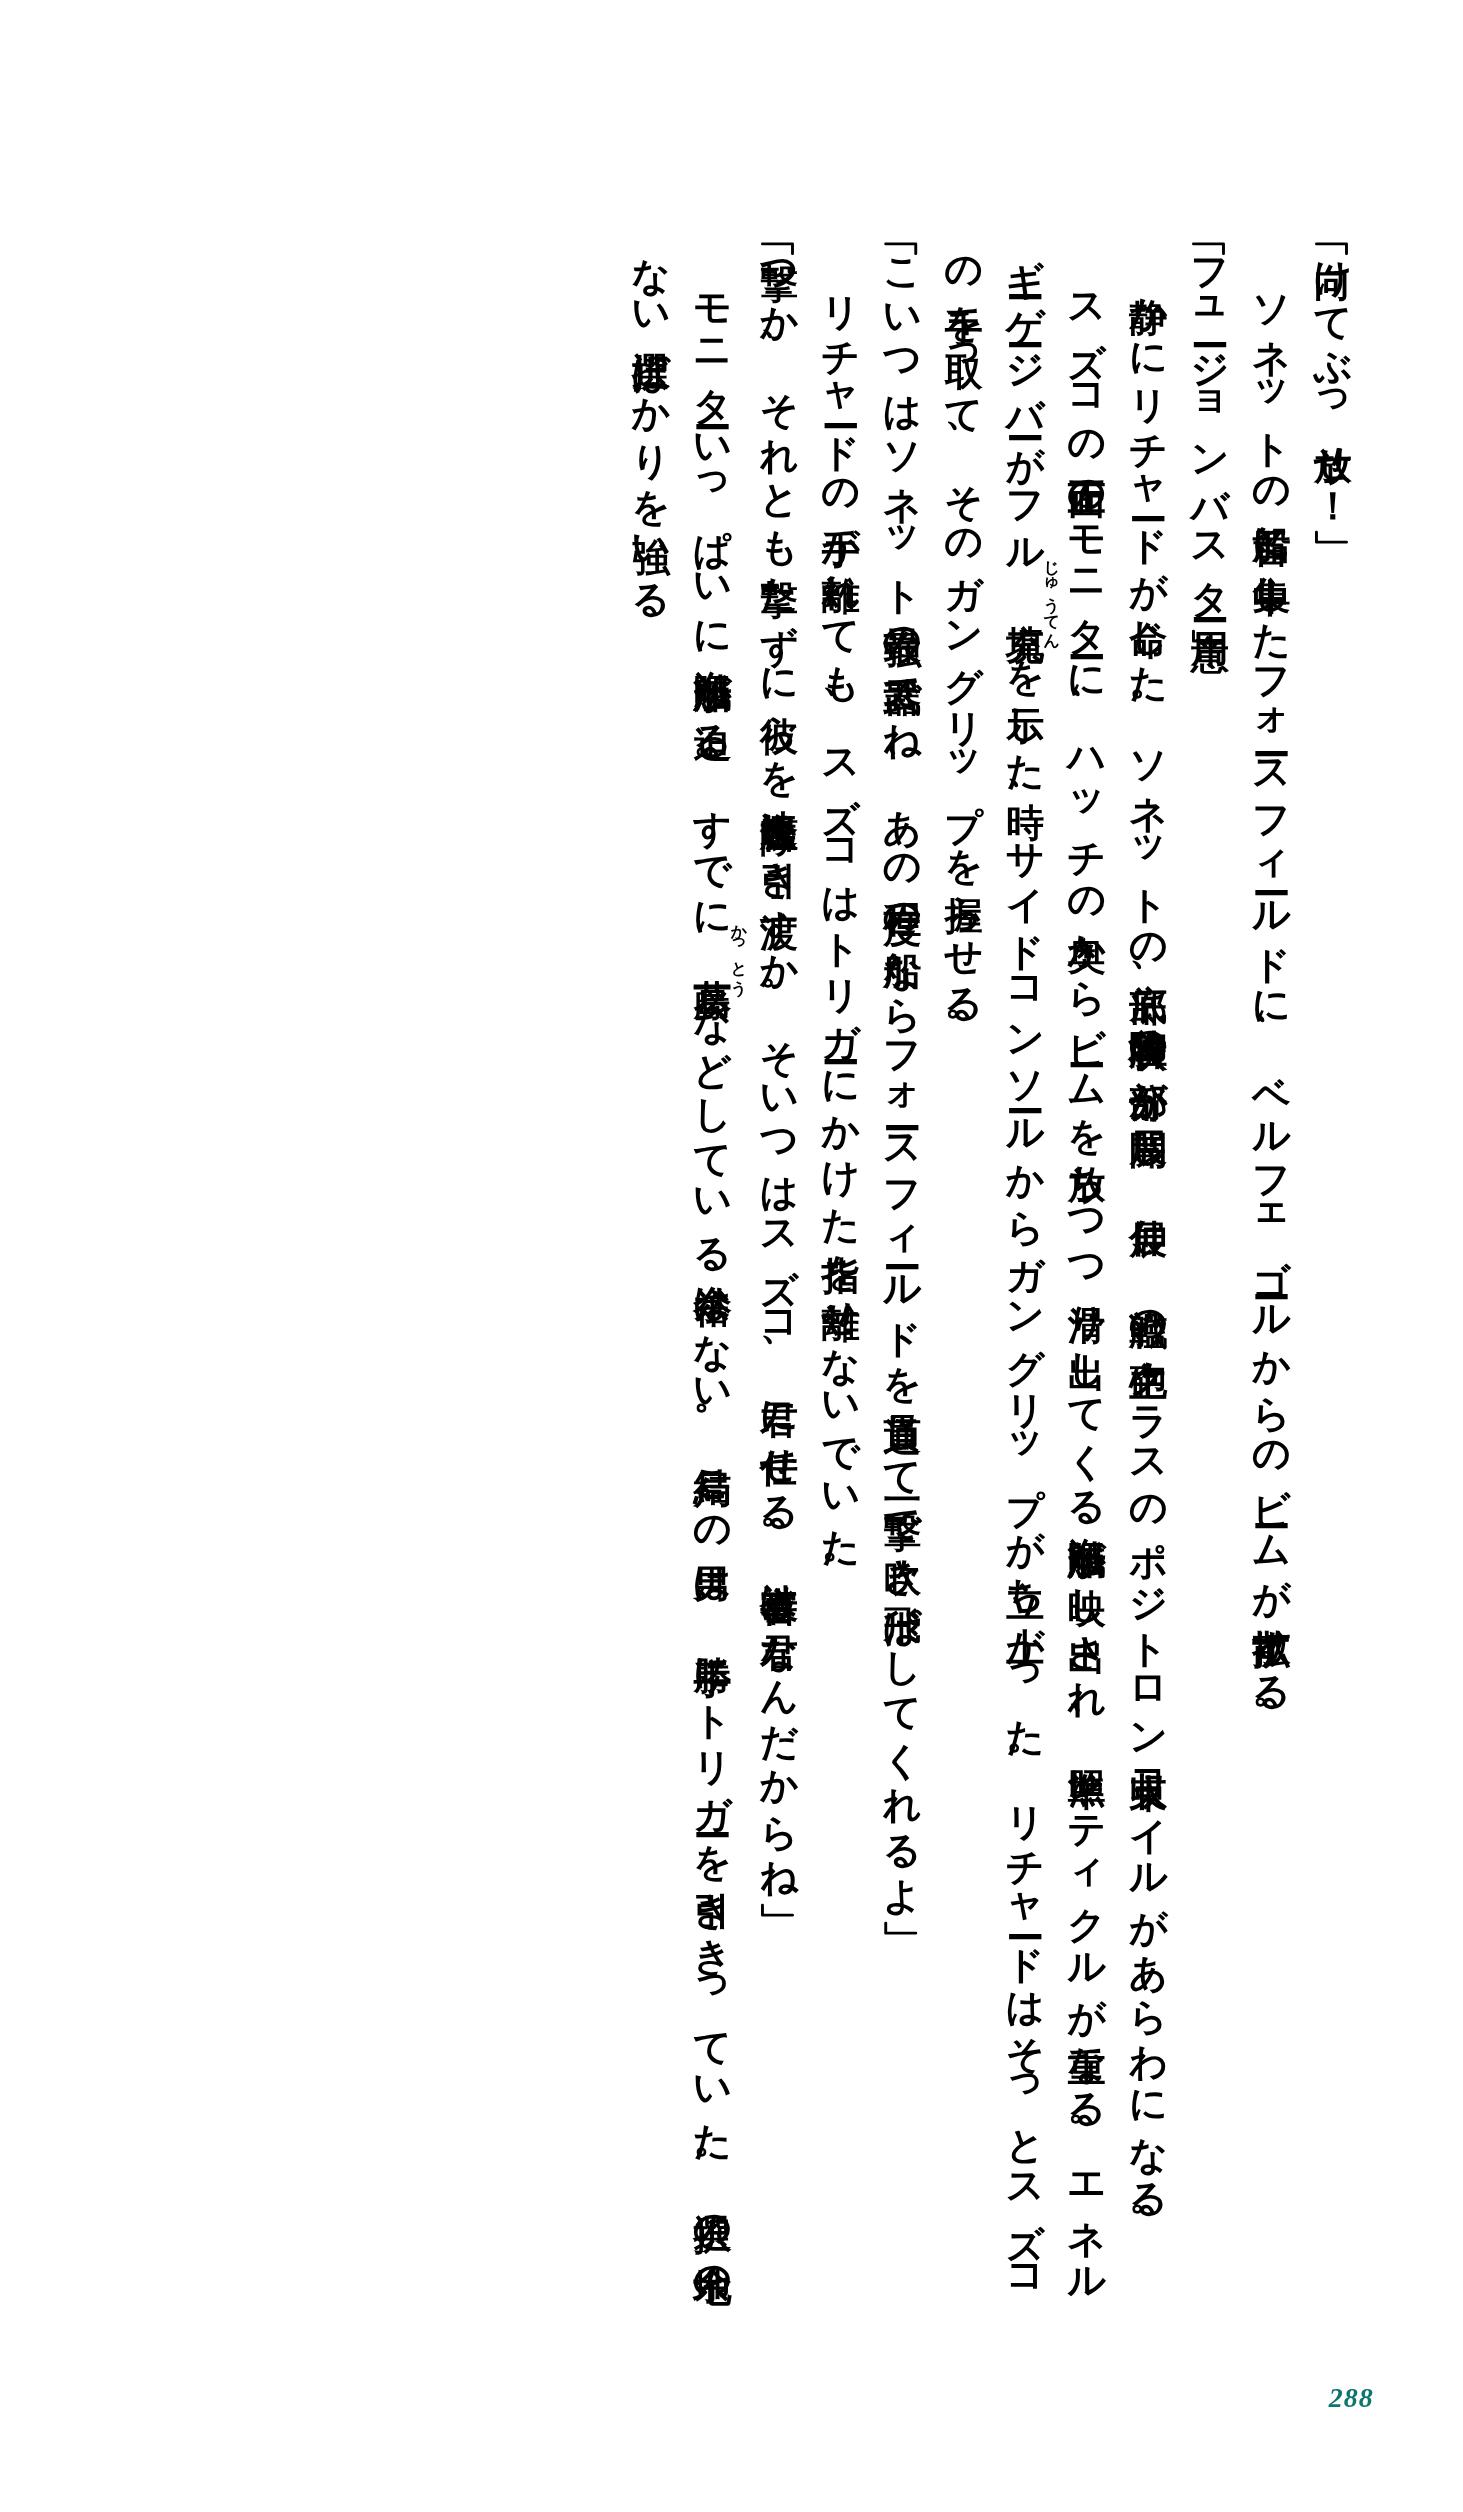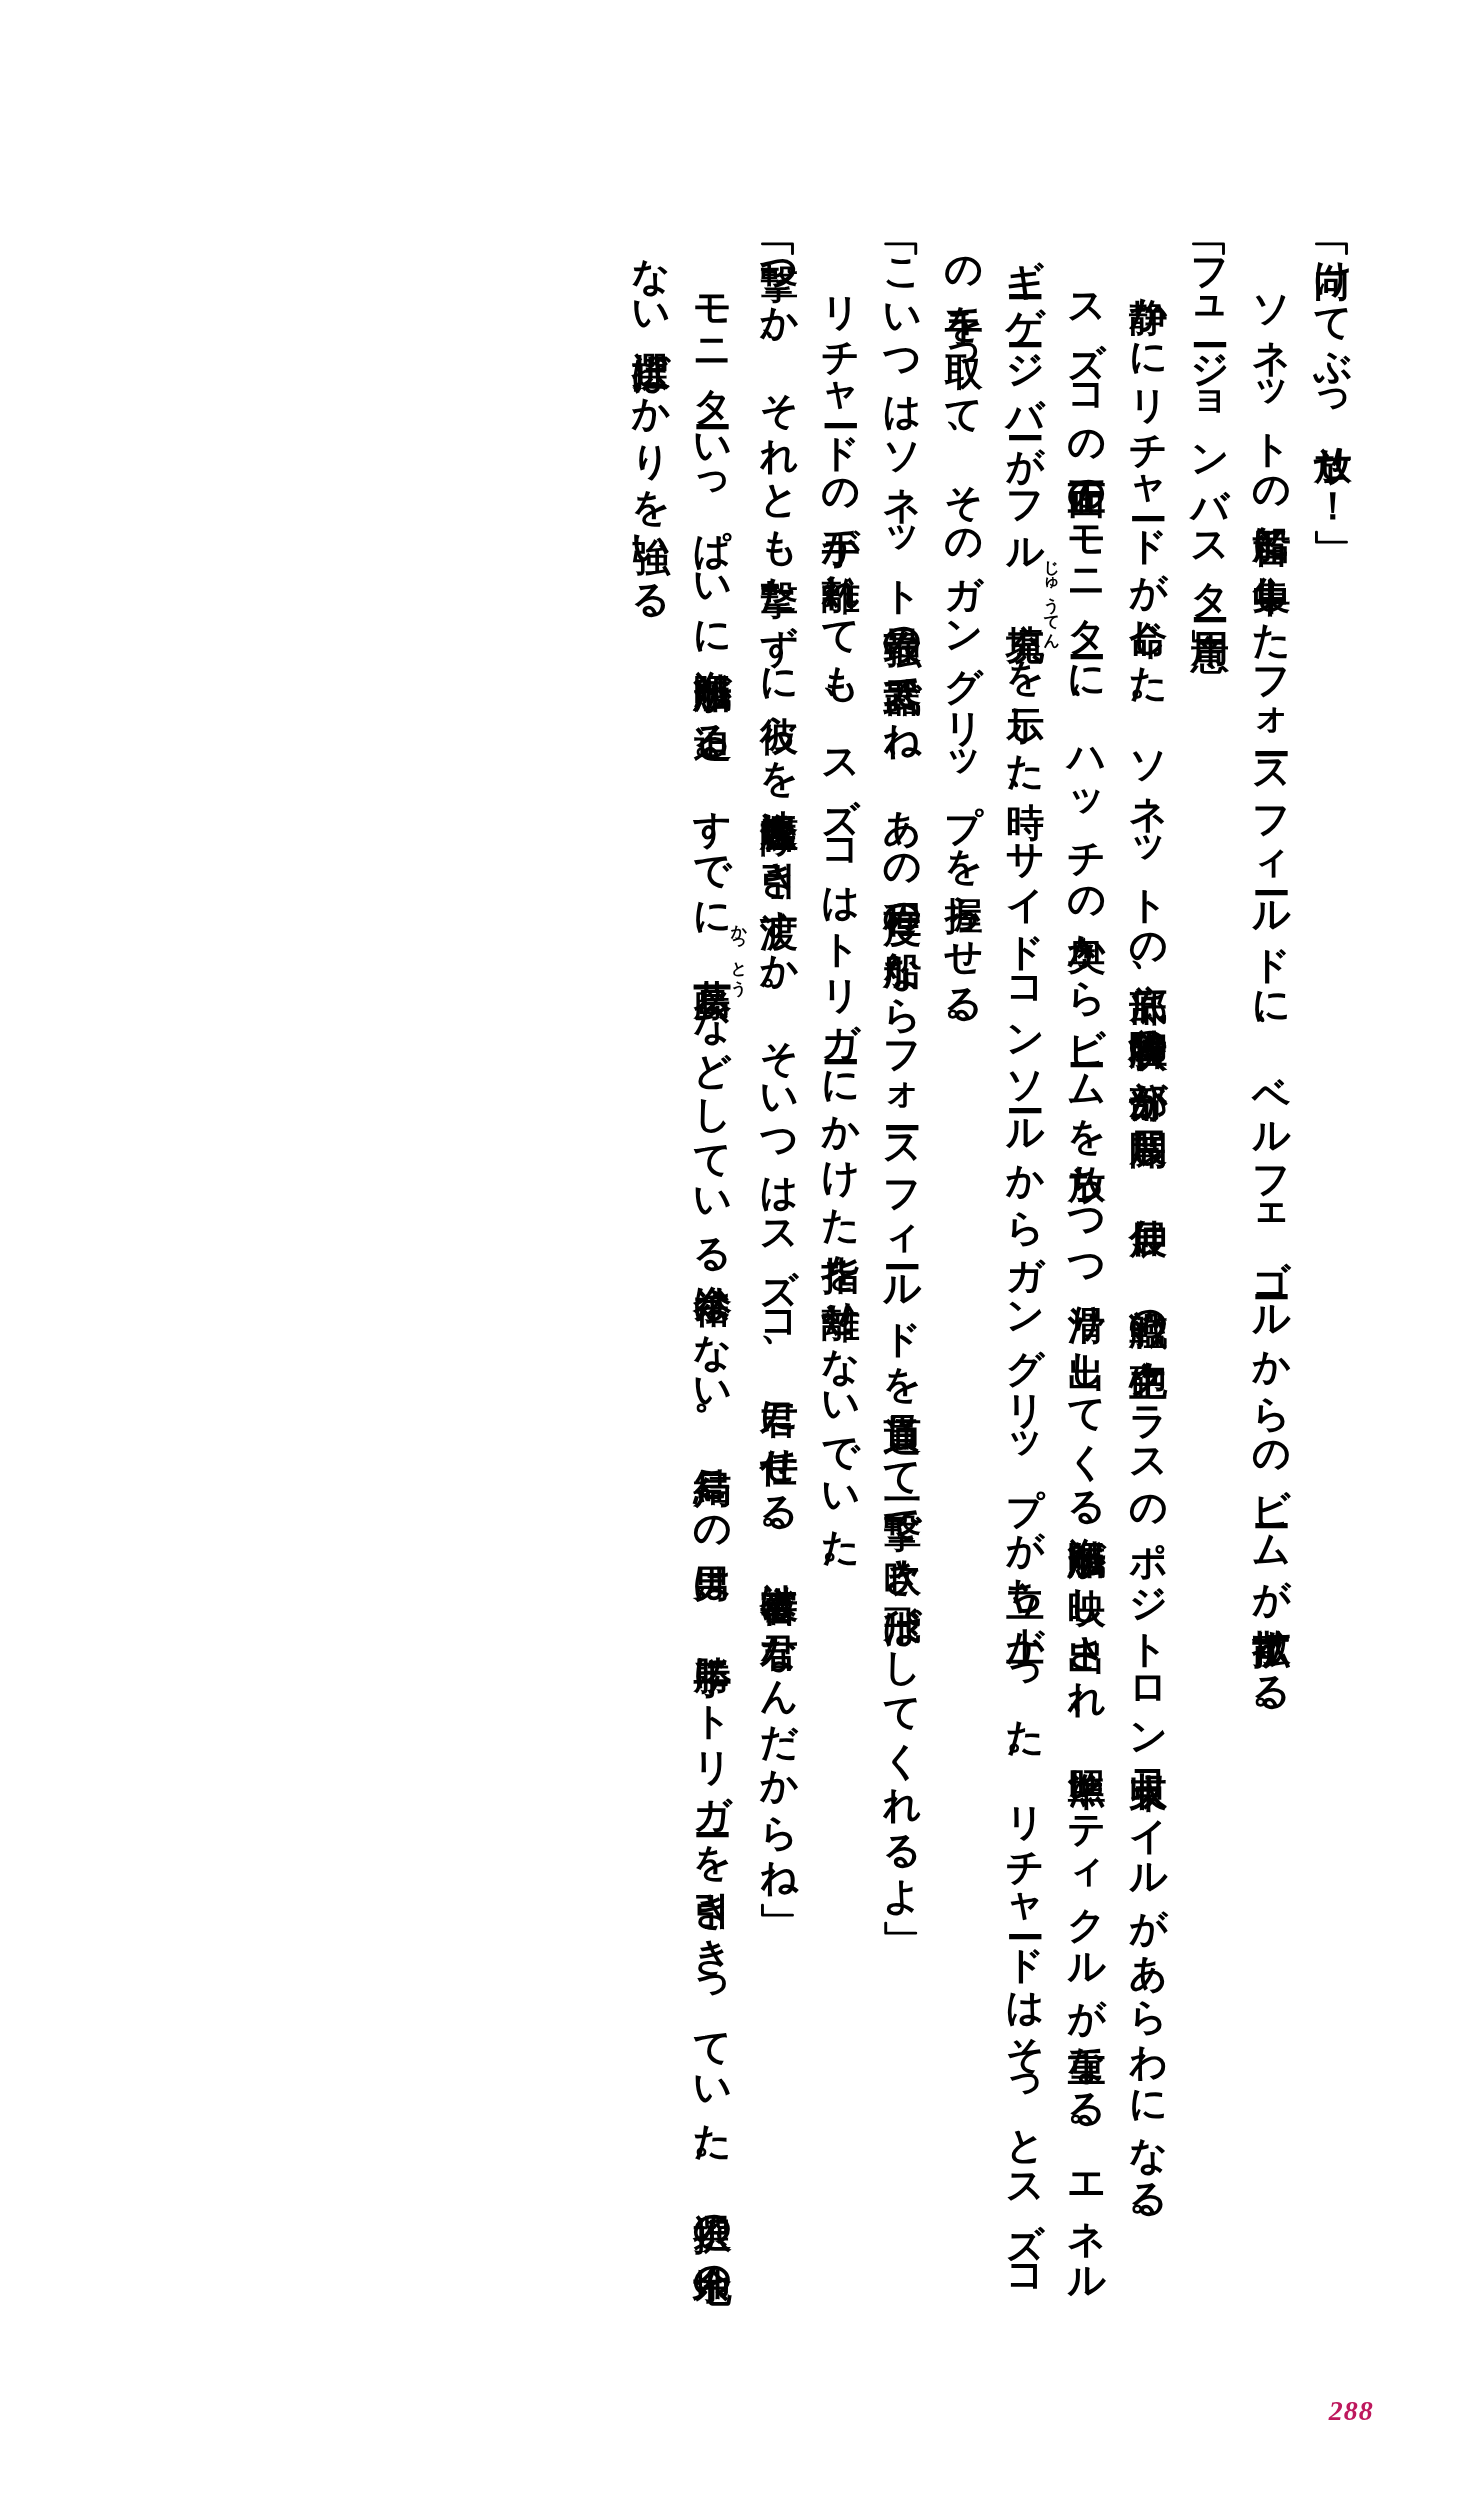--- a/index.html
+++ b/index.html
@@ -57,27 +57,27 @@
   rt {
     font-size: 0.42em;
     font-weight: 600;
     letter-spacing: 0;
     line-height: 1;
   }
 
   #page-number {
     position: absolute;
     right: 89px;
-    bottom: 85px;
+    bottom: 98px;
     font-family: "Liberation Serif", "DejaVu Serif", serif;
     font-size: 28px;
     font-style: italic;
     font-weight: 700;
     letter-spacing: 0.04em;
-    color: #be185d;
+    color: #0f766e;
   }
 </style>
 </head>
 <body>
 
 <div id="page">
 
   <div id="text-block">
 
     <p class="para">「向けてぶっ放せ！」</p>

